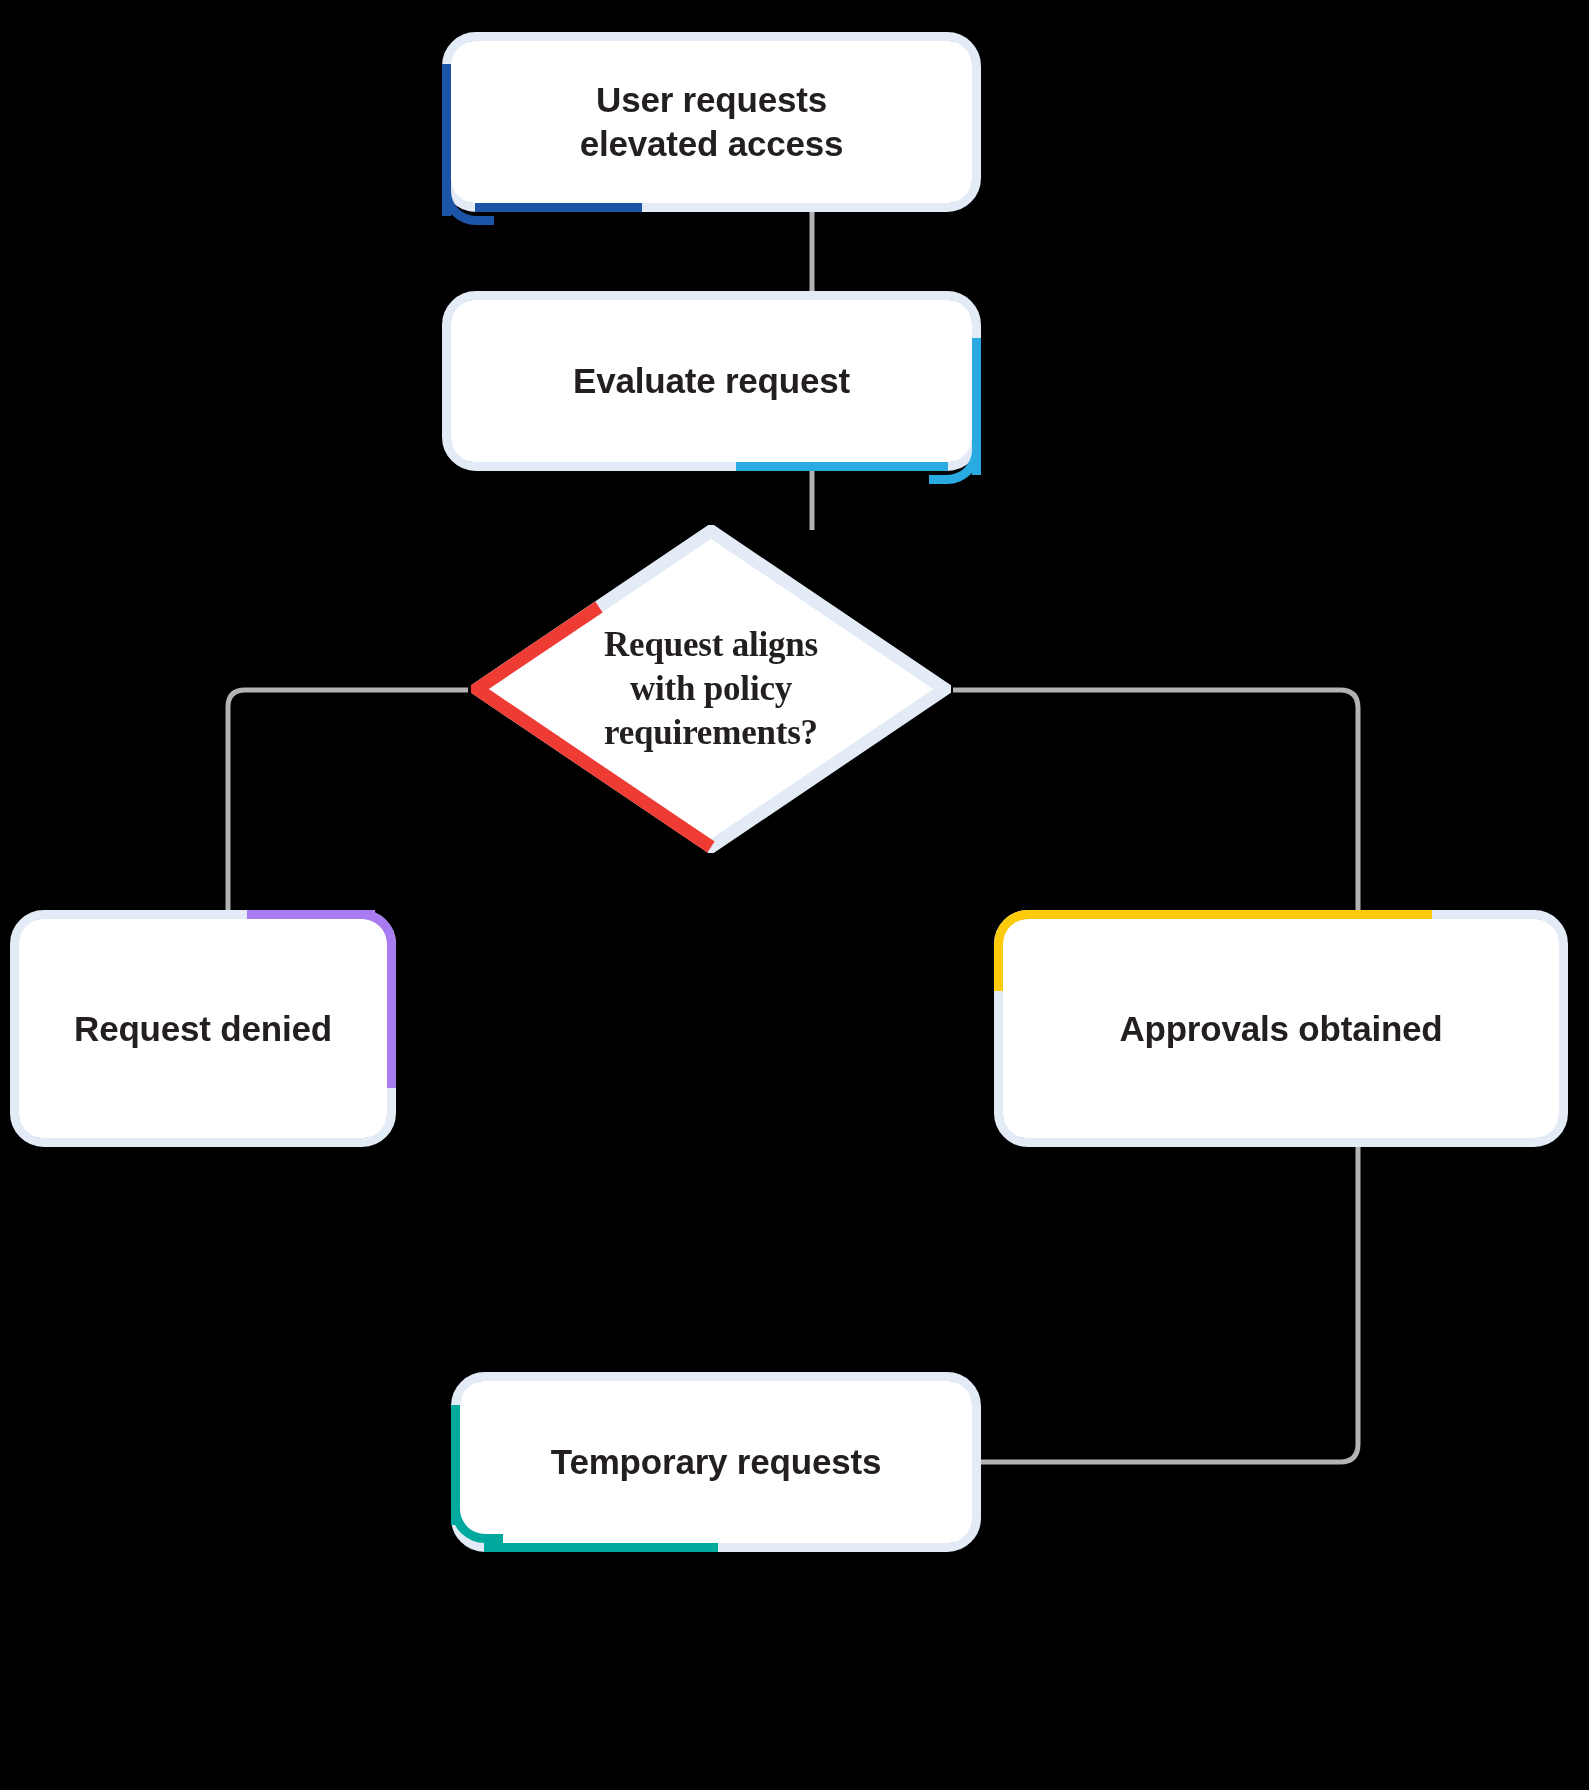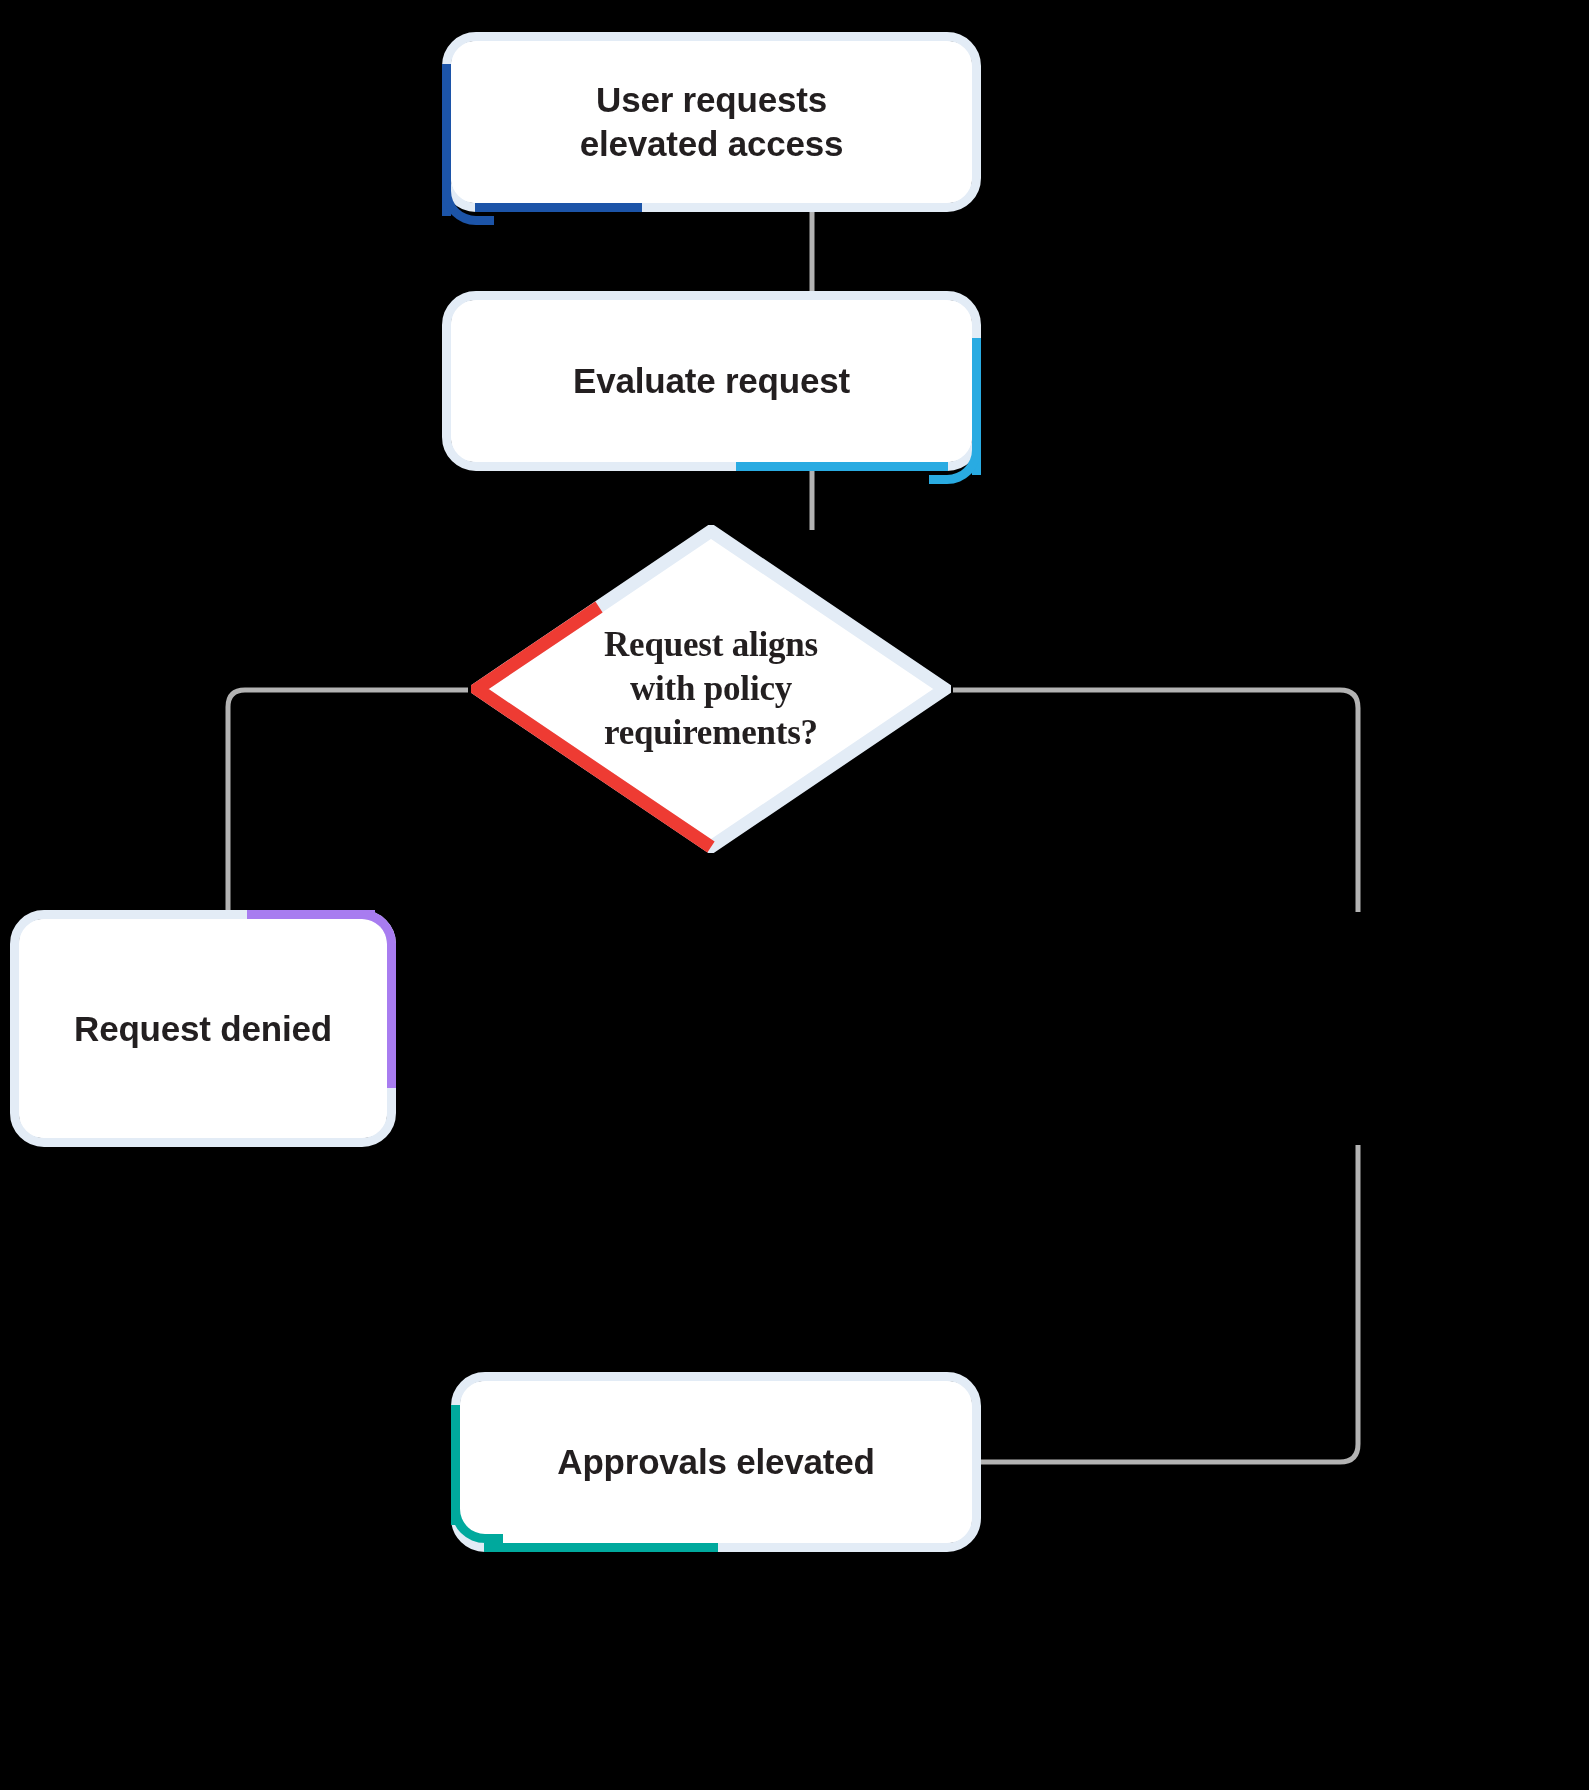--- a/index.html
+++ b/index.html
@@ -232,24 +232,31 @@
   </div>
 
   <div class="node" id="node-denied" style="--c-denied:#a87cf0">
     <span class="ring"></span>
     <span class="accent acc-top"></span>
     <span class="accent acc-corner"></span>
     <span class="accent acc-right"></span>
     <span class="label">Request denied</span>
   </div>
 
+  <div class="node" id="node-approvals" style="--c-approvals:#fdcb0a">
+    <span class="ring"></span>
+    <span class="accent acc-top"></span>
+    <span class="accent acc-corner"></span>
+    <span class="accent acc-left"></span>
+    <span class="label">Approvals obtained</span>
+  </div>
 
   <div class="node" id="node-granted" style="--c-granted:#00a99d">
     <span class="ring"></span>
     <span class="accent acc-left"></span>
     <span class="accent acc-corner"></span>
     <span class="accent acc-bottom"></span>
     <span class="label">
-      <span>Approvals elevated</span><br>
+      <span>Temporary requests</span><br>
     </span>
   </div>
 
 </div>
 
 </body></html>

